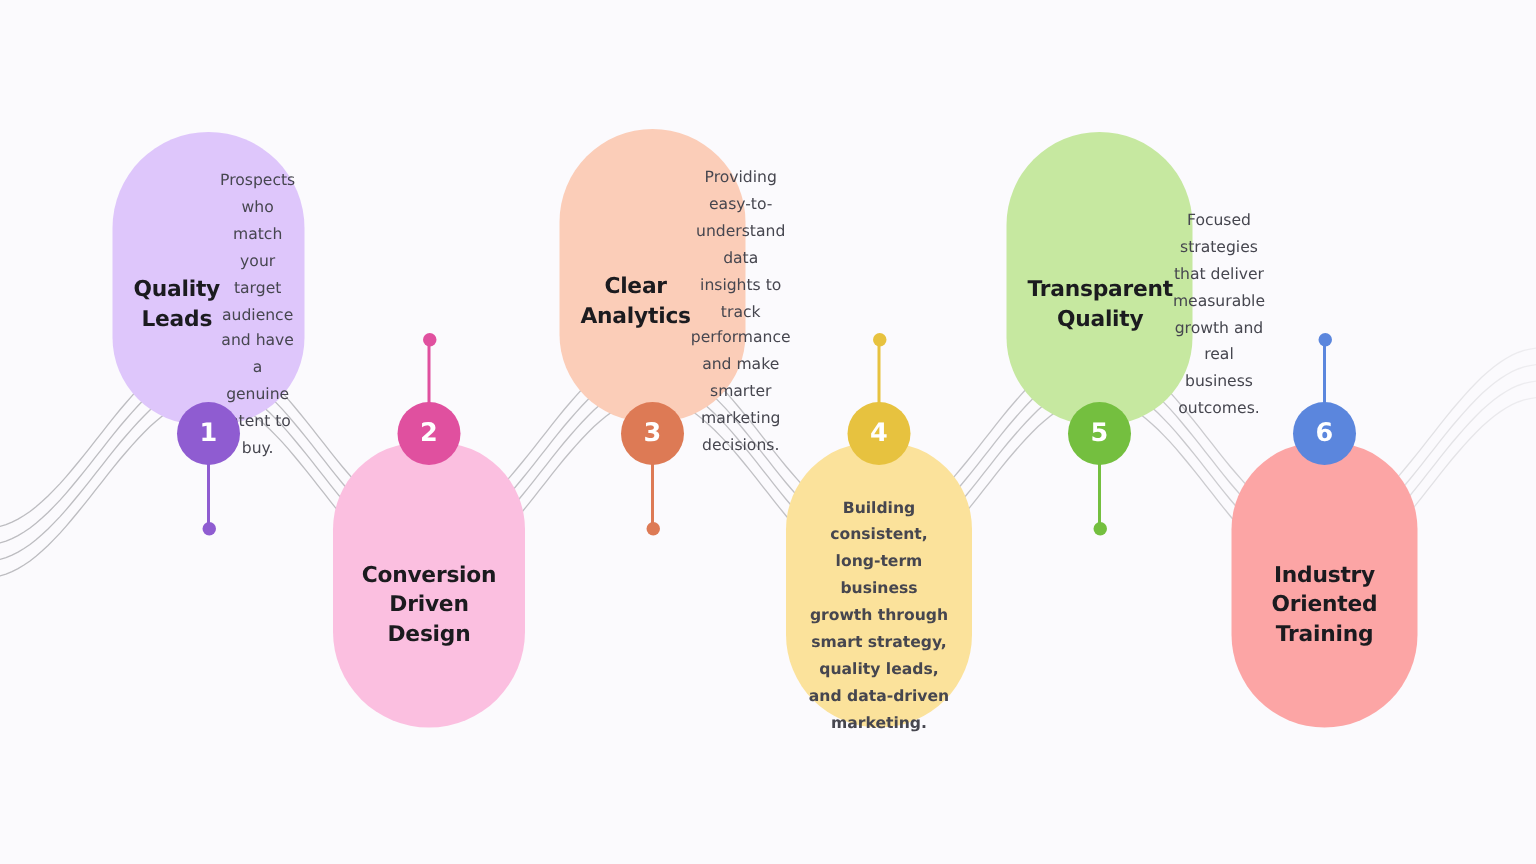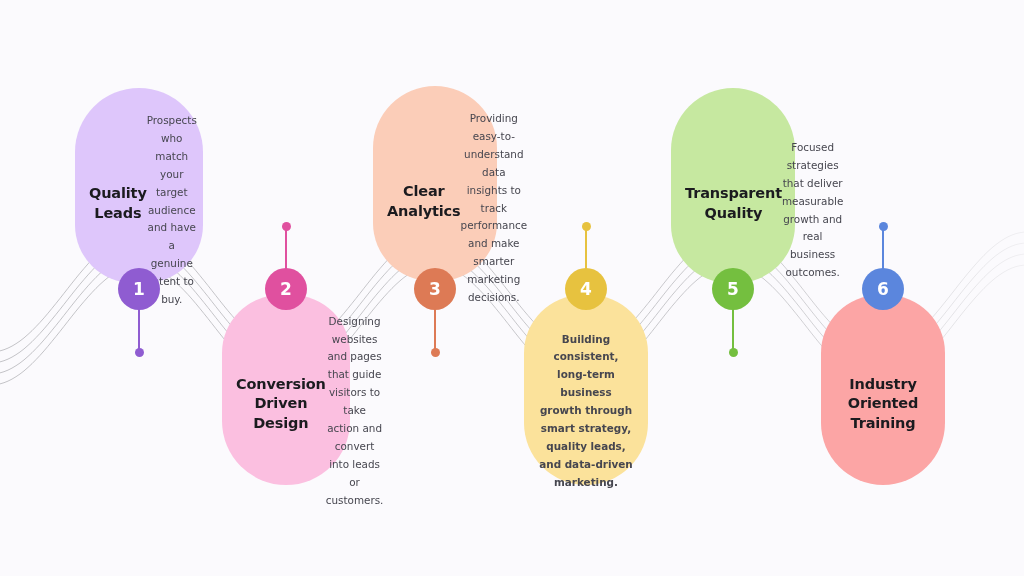--- a/index.html
+++ b/index.html
@@ -98,21 +98,20 @@
       <path d="M-20.0 383.4 L-16.0 384.3 L-12.0 384.9 L-8.0 385.0 L-4.0 384.7 L0.0 383.9 L4.0 382.7 L8.0 381.1 L12.0 379.1 L16.0 376.7 L20.0 374.0 L24.0 370.9 L28.0 367.4 L32.0 363.7 L36.0 359.6 L40.0 355.4 L44.0 350.9 L48.0 346.2 L52.0 341.3 L56.0 336.4 L60.0 331.4 L64.0 326.3 L68.0 321.2 L72.0 316.1 L76.0 311.1 L80.0 306.2 L84.0 301.5 L88.0 296.9 L92.0 292.5 L96.0 288.3 L100.0 284.4 L104.0 280.8 L108.0 277.5 L112.0 274.6 L116.0 272.0 L120.0 269.8 L124.0 268.0 L128.0 266.6 L132.0 265.7 L136.0 265.1 L140.0 265.0 L144.0 265.3 L148.0 266.1 L152.0 267.3 L156.0 268.9 L160.0 270.9 L164.0 273.3 L168.0 276.0 L172.0 279.1 L176.0 282.6 L180.0 286.3 L184.0 290.4 L188.0 294.6 L192.0 299.1 L196.0 303.8 L200.0 308.7 L204.0 313.6 L208.0 318.6 L212.0 323.7 L216.0 328.8 L220.0 333.9 L224.0 338.9 L228.0 343.8 L232.0 348.5 L236.0 353.1 L240.0 357.5 L244.0 361.7 L248.0 365.6 L252.0 369.2 L256.0 372.5 L260.0 375.4 L264.0 378.0 L268.0 380.2 L272.0 382.0 L276.0 383.4 L280.0 384.3 L284.0 384.9 L288.0 385.0 L292.0 384.7 L296.0 383.9 L300.0 382.7 L304.0 381.1 L308.0 379.1 L312.0 376.7 L316.0 374.0 L320.0 370.9 L324.0 367.4 L328.0 363.7 L332.0 359.6 L336.0 355.4 L340.0 350.9 L344.0 346.2 L348.0 341.3 L352.0 336.4 L356.0 331.4 L360.0 326.3 L364.0 321.2 L368.0 316.1 L372.0 311.1 L376.0 306.2 L380.0 301.5 L384.0 296.9 L388.0 292.5 L392.0 288.3 L396.0 284.4 L400.0 280.8 L404.0 277.5 L408.0 274.6 L412.0 272.0 L416.0 269.8 L420.0 268.0 L424.0 266.6 L428.0 265.7 L432.0 265.1 L436.0 265.0 L440.0 265.3 L444.0 266.1 L448.0 267.3 L452.0 268.9 L456.0 270.9 L460.0 273.3 L464.0 276.0 L468.0 279.1 L472.0 282.6 L476.0 286.3 L480.0 290.4 L484.0 294.6 L488.0 299.1 L492.0 303.8 L496.0 308.7 L500.0 313.6 L504.0 318.6 L508.0 323.7 L512.0 328.8 L516.0 333.9 L520.0 338.9 L524.0 343.8 L528.0 348.5 L532.0 353.1 L536.0 357.5 L540.0 361.7 L544.0 365.6 L548.0 369.2 L552.0 372.5 L556.0 375.4 L560.0 378.0 L564.0 380.2 L568.0 382.0 L572.0 383.4 L576.0 384.3 L580.0 384.9 L584.0 385.0 L588.0 384.7 L592.0 383.9 L596.0 382.7 L600.0 381.1 L604.0 379.1 L608.0 376.7 L612.0 374.0 L616.0 370.9 L620.0 367.4 L624.0 363.7 L628.0 359.6 L632.0 355.4 L636.0 350.9 L640.0 346.2 L644.0 341.3 L648.0 336.4 L652.0 331.4 L656.0 326.3 L660.0 321.2 L664.0 316.1 L668.0 311.1 L672.0 306.2 L676.0 301.5 L680.0 296.9 L684.0 292.5 L688.0 288.3 L692.0 284.4 L696.0 280.8 L700.0 277.5 L704.0 274.6 L708.0 272.0 L712.0 269.8 L716.0 268.0 L720.0 266.6 L724.0 265.7 L728.0 265.1 L732.0 265.0 L736.0 265.3 L740.0 266.1 L744.0 267.3 L748.0 268.9 L752.0 270.9 L756.0 273.3 L760.0 276.0 L764.0 279.1 L768.0 282.6 L772.0 286.3 L776.0 290.4 L780.0 294.6 L784.0 299.1 L788.0 303.8 L792.0 308.7 L796.0 313.6 L800.0 318.6 L804.0 323.7 L808.0 328.8 L812.0 333.9 L816.0 338.9 L820.0 343.8 L824.0 348.5 L828.0 353.1 L832.0 357.5 L836.0 361.7 L840.0 365.6 L844.0 369.2 L848.0 372.5 L852.0 375.4 L856.0 378.0 L860.0 380.2 L864.0 382.0 L868.0 383.4 L872.0 384.3 L876.0 384.9 L880.0 385.0 L884.0 384.7 L888.0 383.9 L892.0 382.7 L896.0 381.1 L900.0 379.1 L904.0 376.7 L908.0 374.0 L912.0 370.9 L916.0 367.4 L920.0 363.7 L924.0 359.6 L928.0 355.4 L932.0 350.9 L936.0 346.2 L940.0 341.3 L944.0 336.4 L948.0 331.4 L952.0 326.3 L956.0 321.2 L960.0 316.1 L964.0 311.1 L968.0 306.2 L972.0 301.5 L976.0 296.9 L980.0 292.5 L984.0 288.3 L988.0 284.4 L992.0 280.8 L996.0 277.5 L1000.0 274.6 L1004.0 272.0 L1008.0 269.8 L1012.0 268.0 L1016.0 266.6 L1020.0 265.7 L1024.0 265.1 L1028.0 265.0 L1032.0 265.3 L1036.0 266.1 L1040.0 267.3 L1044.0 268.9 " fill="none" stroke="url(#fade)" stroke-width="0.9"></path>
     </svg>
 
   <div id="cards-layer">
       <div class="card up" style="left: 75px; top: 88px; width: 128px; height: 195px; background: rgb(222, 198, 251); border-radius: 64px 64px 58px 58px; padding-top: 36px; padding-left: 14px; padding-right: 14px;">
         <div class="card-title">Quality Leads</div>
         <div class="card-body" style="margin-top: 14px;">Prospects who match your target audience and have a genuine intent to buy.</div>
       </div>
       <div class="card down" style="left: 222px; top: 295px; width: 128px; height: 190px; background: rgb(251, 191, 224); border-radius: 58px 58px 64px 64px; padding-top: 28px; padding-left: 14px; padding-right: 14px;">
         <div class="card-title">Conversion Driven Design</div>
-        <div class="card-body" style="margin-top: 14px;">Designing websites and pages that guide visitors to take action and convert into leads or customers.</div>
       </div>
       <div class="card up" style="left: 373px; top: 86px; width: 124px; height: 195px; background: rgb(251, 205, 184); border-radius: 62px 62px 58px 58px; padding-top: 36px; padding-left: 14px; padding-right: 14px;">
         <div class="card-title">Clear Analytics</div>
         <div class="card-body" style="margin-top: 14px;">Providing easy-to-understand data insights to track performance and make smarter marketing decisions.</div>
       </div>
       <div class="card down" style="left: 524px; top: 295px; width: 124px; height: 190px; background: rgb(251, 226, 155); border-radius: 58px 58px 62px 62px; padding-top: 28px; padding-left: 14px; padding-right: 14px;">
         <div class="card-body" style="margin-top: 14px; font-weight: bold;">Building consistent, long-term business growth through smart strategy, quality leads, and data-driven marketing.</div>
       </div>
       <div class="card up" style="left: 671px; top: 88px; width: 124px; height: 195px; background: rgb(198, 232, 160); border-radius: 62px 62px 58px 58px; padding-top: 36px; padding-left: 14px; padding-right: 14px;">
         <div class="card-title">Transparent Quality</div>

